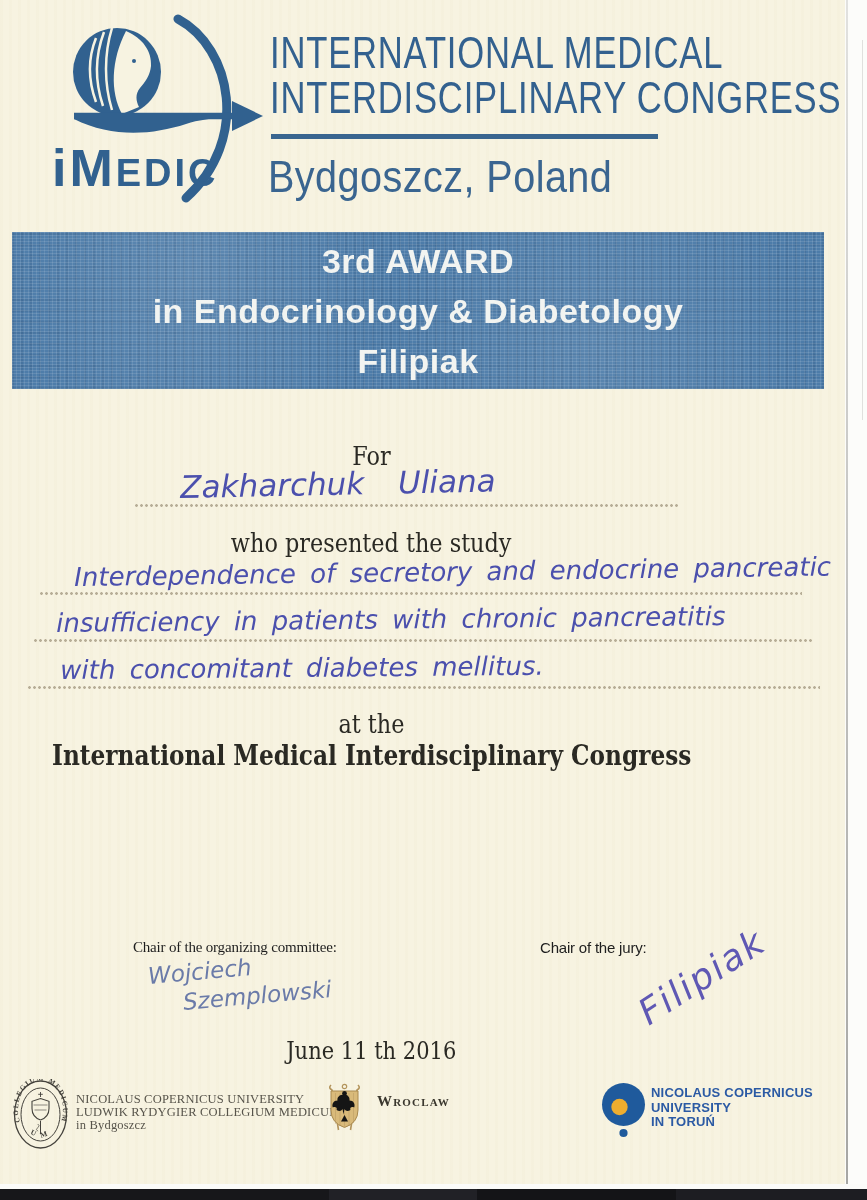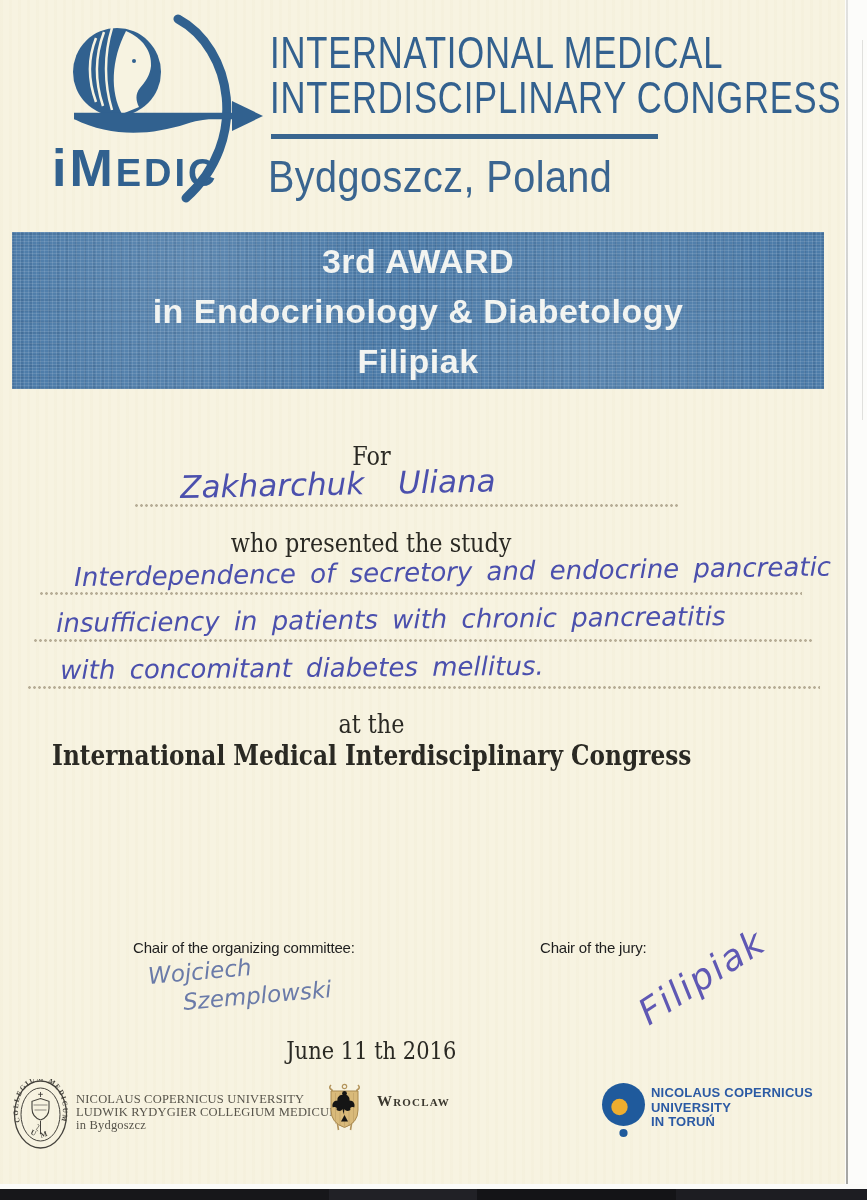--- a/index.html
+++ b/index.html
@@ -101,21 +101,21 @@
     <div class="abs hand" style="left:60px;top:655px;font-size:26px;word-spacing:6px;transform:rotate(-.5deg);">with concomitant diabetes mellitus.</div>
     <div class="abs dotline" style="left:28px;top:686px;width:792px;"></div>
 
     <div class="abs centerline" style="top:709px;font-size:26px;">
       <span class="squeeze">at the</span>
     </div>
     <div class="abs centerline" style="top:740px;font-size:27px;font-weight:700;">
       <span class="squeeze">International Medical Interdisciplinary Congress</span>
     </div>
 
-    <div class="abs chair" style="left:133px;top:939px;">Chair of the organizing committee:</div>
+    <div class="abs chair" style="left:133px;top:939px;font-family:Liberation Serif, serif;">Chair of the organizing committee:</div>
     <div class="abs chair" style="left:540px;top:939px;">Chair of the jury:</div>
 
     <div class="abs hand" style="left:147px;top:963px;font-size:23px;color:#5c6fa3;opacity:.9;transform:rotate(-5deg);">Wojciech</div>
     <div class="abs hand" style="left:182px;top:989px;font-size:23px;color:#5c6fa3;opacity:.9;transform:rotate(-5deg);">Szemplowski</div>
 
     <div class="abs hand" style="left:642px;top:995px;font-size:36px;color:#5f58b4;letter-spacing:2px;transform:rotate(-33deg);transform-origin:left center;">Filipiak</div>
 
     <div class="abs centerline" style="top:1036px;font-size:25px;">
       <span class="cond" style="transform:scaleX(.84);transform-origin:center top;">June 11 th 2016</span>
     </div>

